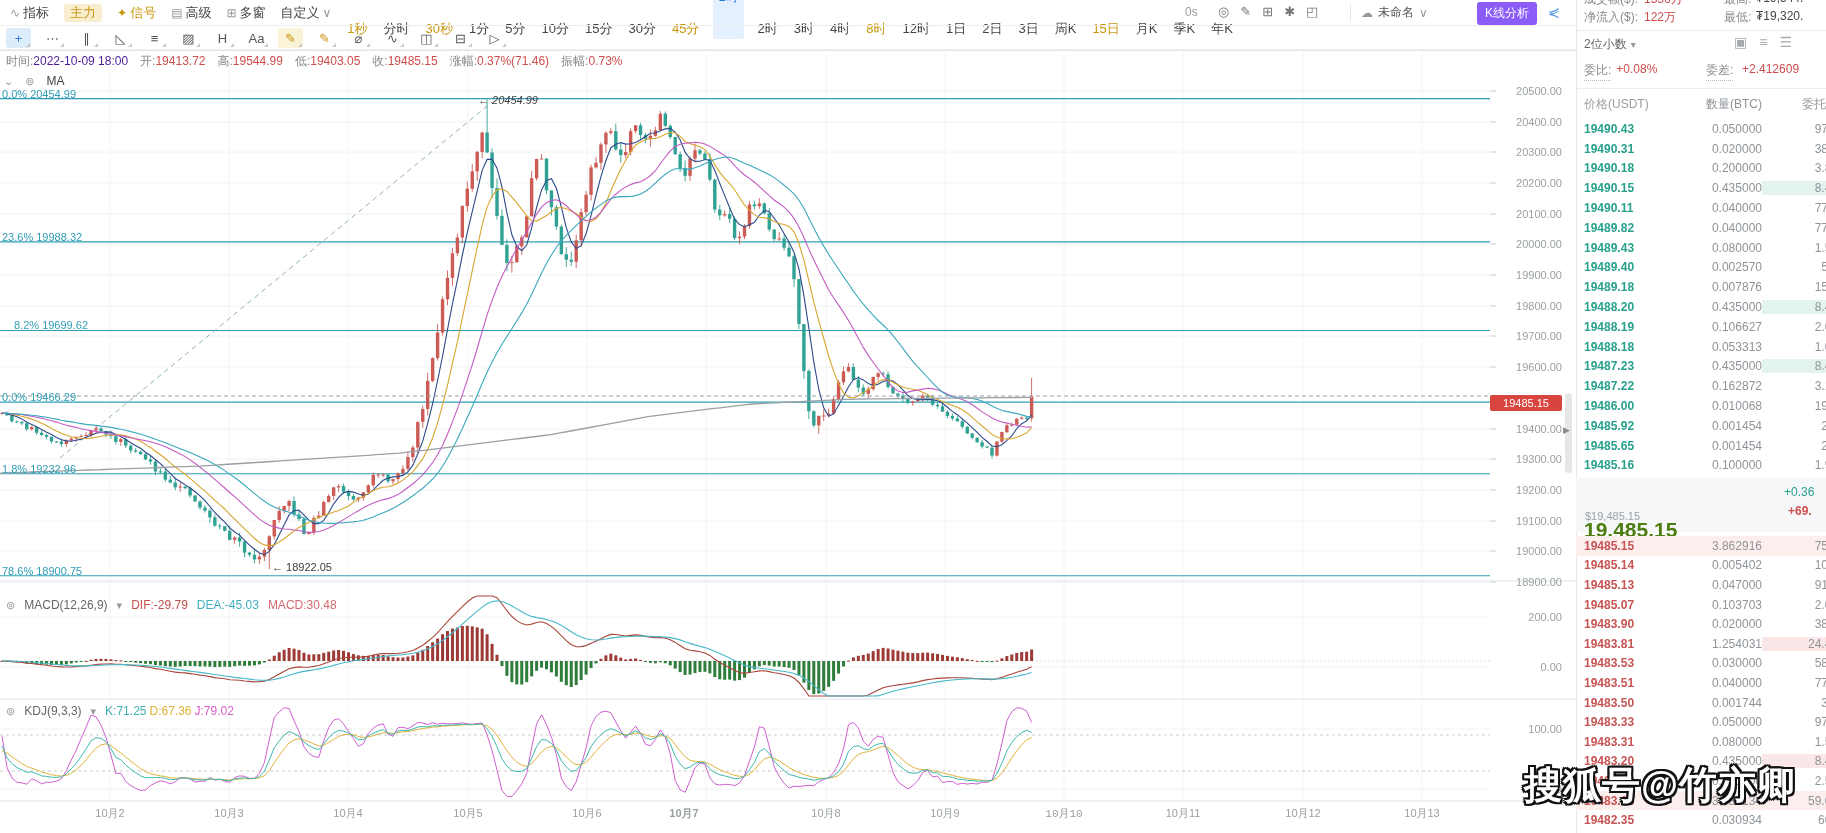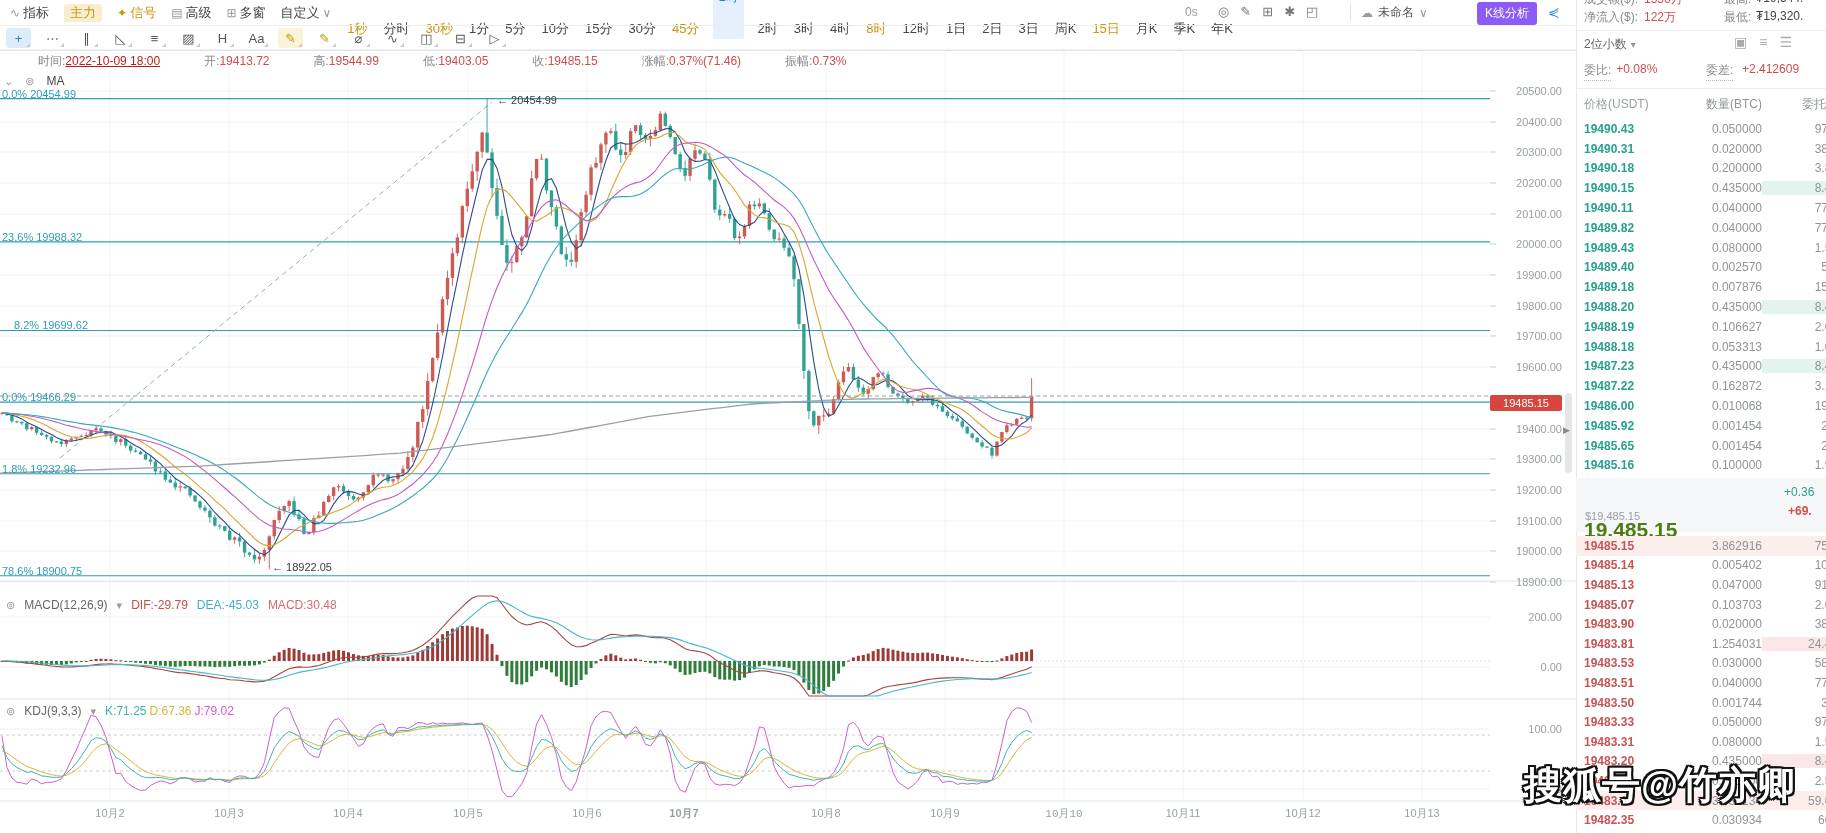--- a/index.html
+++ b/index.html
@@ -27,22 +27,22 @@
   
   .tb2{position:absolute;left:0;top:26px;width:1576px;height:24px;display:flex;gap:9px;padding-left:6px;align-items:center;}
   .dtool{width:25px;height:20px;display:flex;align-items:center;justify-content:center;color:#555;font-size:13px;border-radius:3px;position:relative;cursor:pointer;}
   .dtool::after{content:"";position:absolute;right:1px;bottom:1px;border-left:4px solid transparent;border-bottom:4px solid #c9c9c9;}
   .dtool.sel{background:#ddecfb;color:#2b7de0;}
   .dtool.vip{background:#faf3d8;color:#c9960c;}
   .dtool.vip2{color:#c9960c;}
   .sepline{position:absolute;background:#ededed;}
   
   .inforow{position:absolute;left:6px;top:53px;font-size:12px;display:flex;gap:12px;white-space:nowrap;}
-  .inforow .lab{color:#8a8a8a;margin-left:32px;}
-  .red{color:#cf4d4d;} .mut{color:#b91c1c;text-decoration:underline;}
+  .inforow .lab{color:#8a8a8a;}
+  .red{color:#cf4d4d;} .mut{color:#4c1d95;}
   .marow{position:absolute;left:4px;top:74px;font-size:12px;display:flex;gap:12px;align-items:center;white-space:nowrap;}
   .machev{color:#999;font-size:11px;} .mabell{color:#999;font-size:11px;} .malabel{color:#444;}
   .ma5{color:#2c4a8a;}.ma10{color:#d9a62e;}.ma20{color:#c45ac4;}.ma30{color:#3aa8bc;}.ma365{color:#8f959b;}
   .fiblab{position:absolute;font-size:11px;color:#2f9db6;white-space:nowrap;}
   .anno{position:absolute;font-size:11px;color:#3c3c3c;white-space:nowrap;}
   .ytick{position:absolute;left:1494px;width:68px;text-align:right;font-size:11px;color:#9aa0a2;white-space:nowrap;}
   .xtick{position:absolute;top:806px;font-size:11px;color:#9aa0a2;transform:translateX(-50%);white-space:nowrap;}
   .ptag{position:absolute;left:1490px;top:395px;width:72px;height:16px;background:#d8453f;color:#fff;
     font-size:11px;display:flex;align-items:center;justify-content:center;border-radius:2px;z-index:5;}
   .paneh{position:absolute;left:6px;font-size:12px;display:flex;gap:9px;align-items:center;color:#666;white-space:nowrap;}
@@ -963,21 +963,21 @@
 
   <div class="fiblab" style="left: 2px; top: 88px;">0.0% 20454.99</div>
       <div class="fiblab" style="left: 2px; top: 231px;">23.6% 19988.32</div>
       <div class="fiblab" style="left: 2px; top: 319px; padding-left: 12px;">8.2% 19699.62</div>
       <div class="fiblab" style="left: 2px; top: 391px;">0.0% 19466.29</div>
       <div class="fiblab" style="left: 2px; top: 463px;">1.8% 19232.96</div>
       <div class="fiblab" style="left: 2px; top: 565px;">78.6% 18900.75</div>
     </div>
   <div>
 
-  <div class="anno" style="left: 497px; top: 94px;">← 20454.99</div>
+  <div class="anno" style="left: 478px; top: 94px; font-style: italic;">← 20454.99</div>
       <div class="anno" style="left: 272px; top: 561px;">← 18922.05</div>
     </div>
 
   <div>
 
   <div class="ytick" style="top: 85px;">20500.00</div>
       <div class="ytick" style="top: 116px;">20400.00</div>
       <div class="ytick" style="top: 146px;">20300.00</div>
       <div class="ytick" style="top: 177px;">20200.00</div>
       <div class="ytick" style="top: 208px;">20100.00</div>

